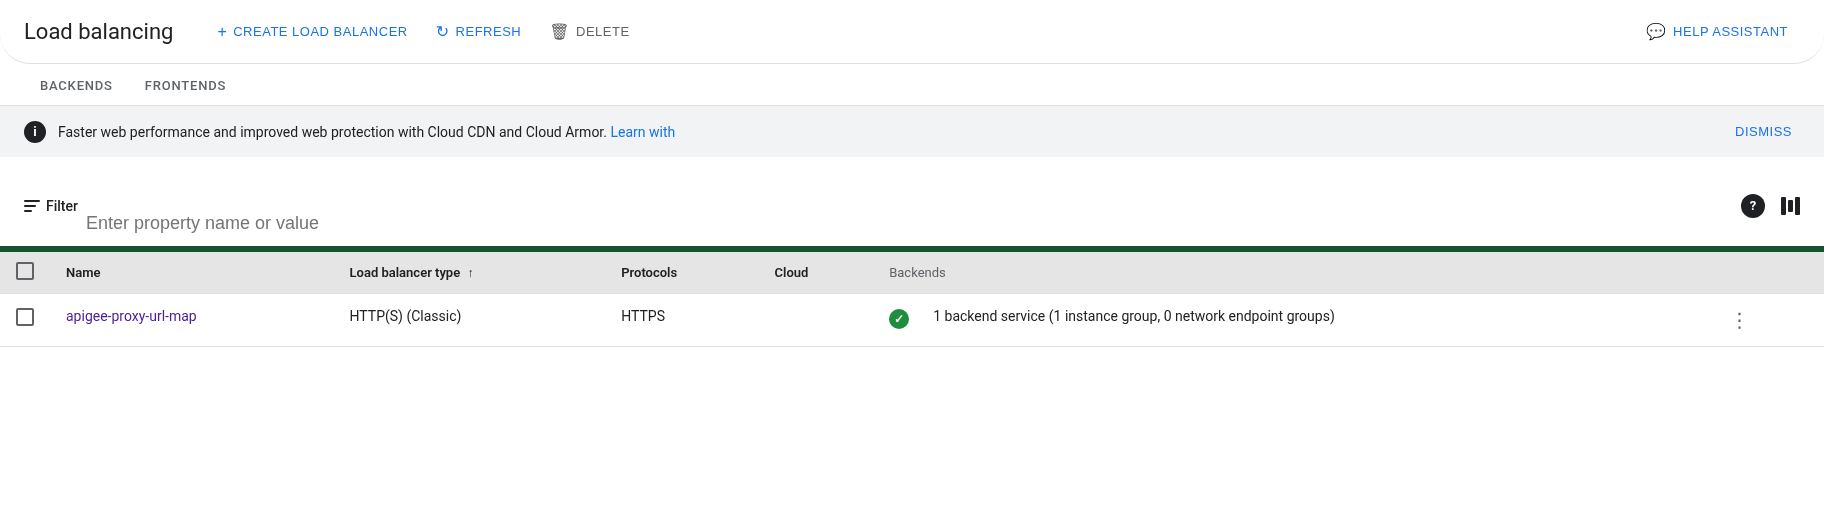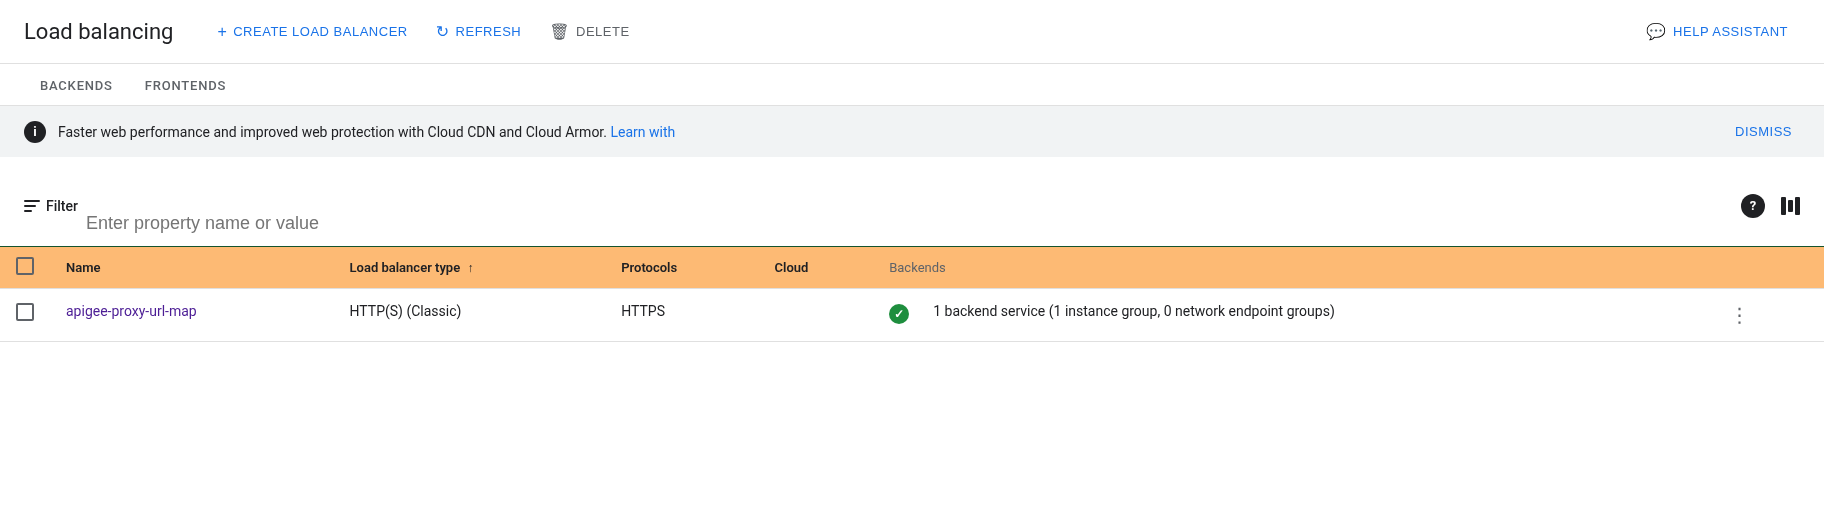--- a/index.html
+++ b/index.html
@@ -10,20 +10,21 @@
       background: #fff;
     }
 
     
     .header {
       display: flex;
       align-items: center;
       padding: 16px 24px;
       gap: 24px;
       border-bottom: 1px solid #e0e0e0;
+      border-radius: 30px;
     }
     .header-title {
       font-size: 22px;
       font-weight: 400;
       color: #202124;
       margin-right: 8px;
     }
     .header-actions {
       display: flex;
       align-items: center;
@@ -111,21 +112,21 @@
       background: none;
       border: none;
       padding: 4px 8px;
     }
 
     
     .filter-bar {
       display: flex;
       align-items: center;
       padding: 12px 24px;
-      border-bottom: 1px solid #14532d;
+      border-bottom: 6px solid #14532d;
       gap: 8px;
       margin-top: 8px;
     }
     .filter-icon-group {
       display: flex;
       align-items: center;
       gap: 6px;
       color: #202124;
     }
     .filter-lines {
@@ -199,21 +200,21 @@
     }
     thead tr {
       border-bottom: 1px solid #e0e0e0;
     }
     th {
       padding: 10px 16px;
       font-size: 13px;
       font-weight: 600;
       color: #202124;
       text-align: left;
-      background: #fdba74;
+      background: #e5e5e5;
     }
     th.backends-col {
       color: #5f6368;
       font-weight: 400;
     }
     td {
       padding: 14px 16px;
       font-size: 14px;
       color: #202124;
       vertical-align: top;

